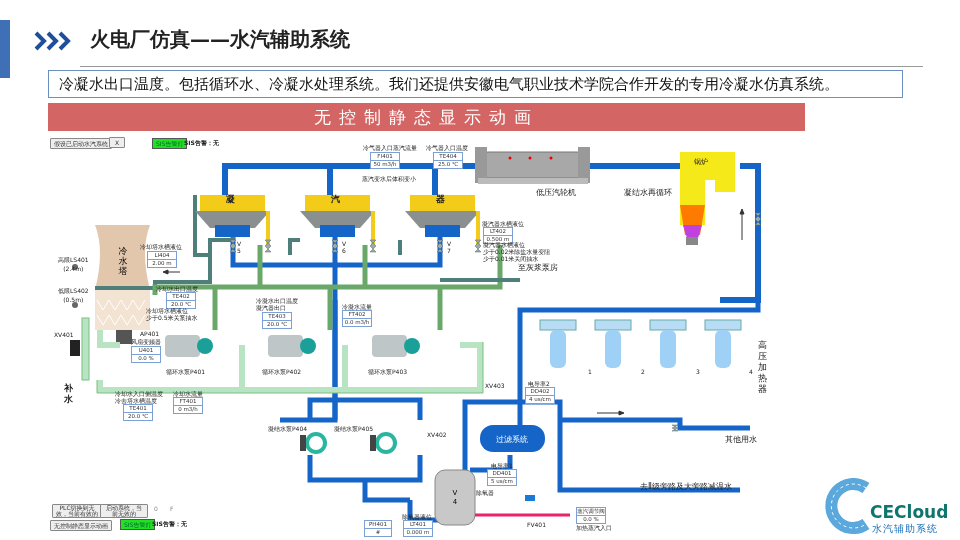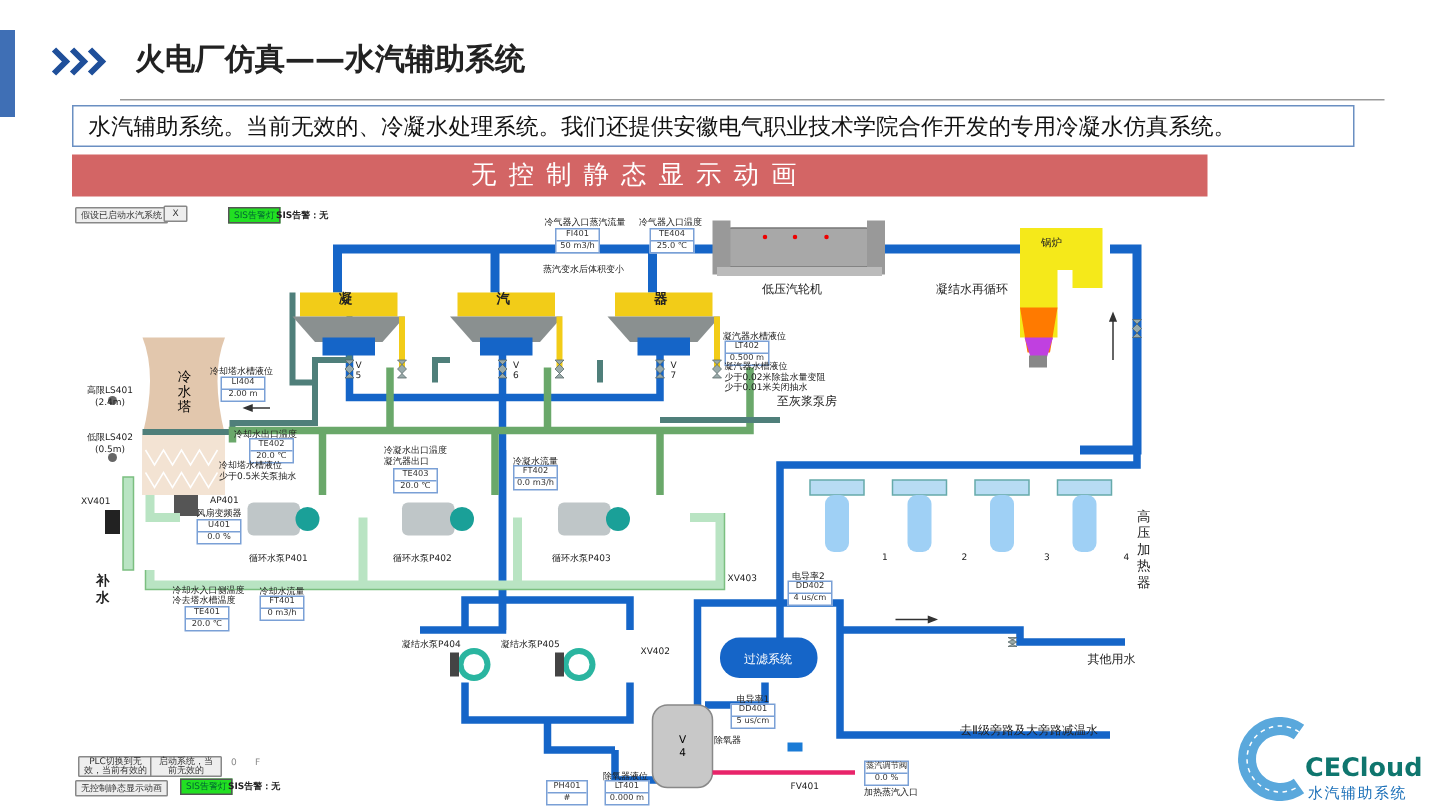--- a/index.html
+++ b/index.html
@@ -30,21 +30,21 @@
 <body>
 
 <div class="abs side-bar"></div>
 <svg class="abs chev" viewBox="0 0 40 26">
   <polyline points="2,5 10,13 2,21" fill="none" stroke="#1f4f9a" stroke-width="4"></polyline>
   <polyline points="14,5 22,13 14,21" fill="none" stroke="#1f4f9a" stroke-width="4"></polyline>
   <polyline points="26,5 34,13 26,21" fill="none" stroke="#1f4f9a" stroke-width="4"></polyline>
 </svg>
 <div class="abs title">火电厂仿真——水汽辅助系统</div>
 <div class="abs title-rule"></div>
-<div class="abs desc">水汽辅助系统。当前无效的、冷凝水处理系统。我们还提供安徽电气职业技术学院合作开发的专用冷凝水仿真系统。</div>
+<div class="abs desc">冷凝水出口温度。包括循环水、冷凝水处理系统。我们还提供安徽电气职业技术学院合作开发的专用冷凝水仿真系统。</div>
 <div class="abs banner">无控制静态显示动画</div>
 
 <div class="abs mini-btn" style="left:50px;top:138px;">假设已启动水汽系统</div>
 <div class="abs mini-btn" style="left:109px;top:137px;width:8px;text-align:center;">X</div>
 <div class="abs green-lamp" style="left:152px;top:138px;">SIS告警灯</div>
 <div class="abs tiny" style="left:184px;top:139px;font-weight:bold;">SIS告警：无</div>
 
 <svg class="abs" style="left:40px;top:132px;" width="780" height="408" viewBox="40 132 780 408">
 
   <g fill="none" stroke="#1565c8" stroke-width="6">
@@ -221,21 +221,21 @@
   </g>
 </svg>
 
 <div class="abs lbl9" style="left:226px;top:193px;font-weight:bold;">凝</div>
 <div class="abs lbl9" style="left:331px;top:193px;font-weight:bold;">汽</div>
 <div class="abs lbl9" style="left:436px;top:193px;font-weight:bold;">器</div>
 <div class="abs tiny" style="left:237px;top:240px;">V<br>5</div>
 <div class="abs tiny" style="left:342px;top:240px;">V<br>6</div>
 <div class="abs tiny" style="left:447px;top:240px;">V<br>7</div>
 
-<div class="abs lbl" style="left:508px;top:187px;">低压汽轮机</div>
+<div class="abs lbl" style="left:536px;top:187px;">低压汽轮机</div>
 <div class="abs lbl" style="left:624px;top:187px;">凝结水再循环</div>
 <div class="abs tiny" style="left:694px;top:157px;font-size:7px;">锅炉</div>
 <div class="abs lbl" style="left:518px;top:262px;">至灰浆泵房</div>
 <div class="abs tiny" style="left:362px;top:175px;">蒸汽变水后体积变小</div>
 
 <div class="abs lbl9" style="left:758px;top:340px;width:10px;line-height:11px;white-space:normal;">高压加热器</div>
 <div class="abs tiny" style="left:588px;top:368px;">1</div>
 <div class="abs tiny" style="left:641px;top:368px;">2</div>
 <div class="abs tiny" style="left:696px;top:368px;">3</div>
 <div class="abs tiny" style="left:749px;top:368px;">4</div>

